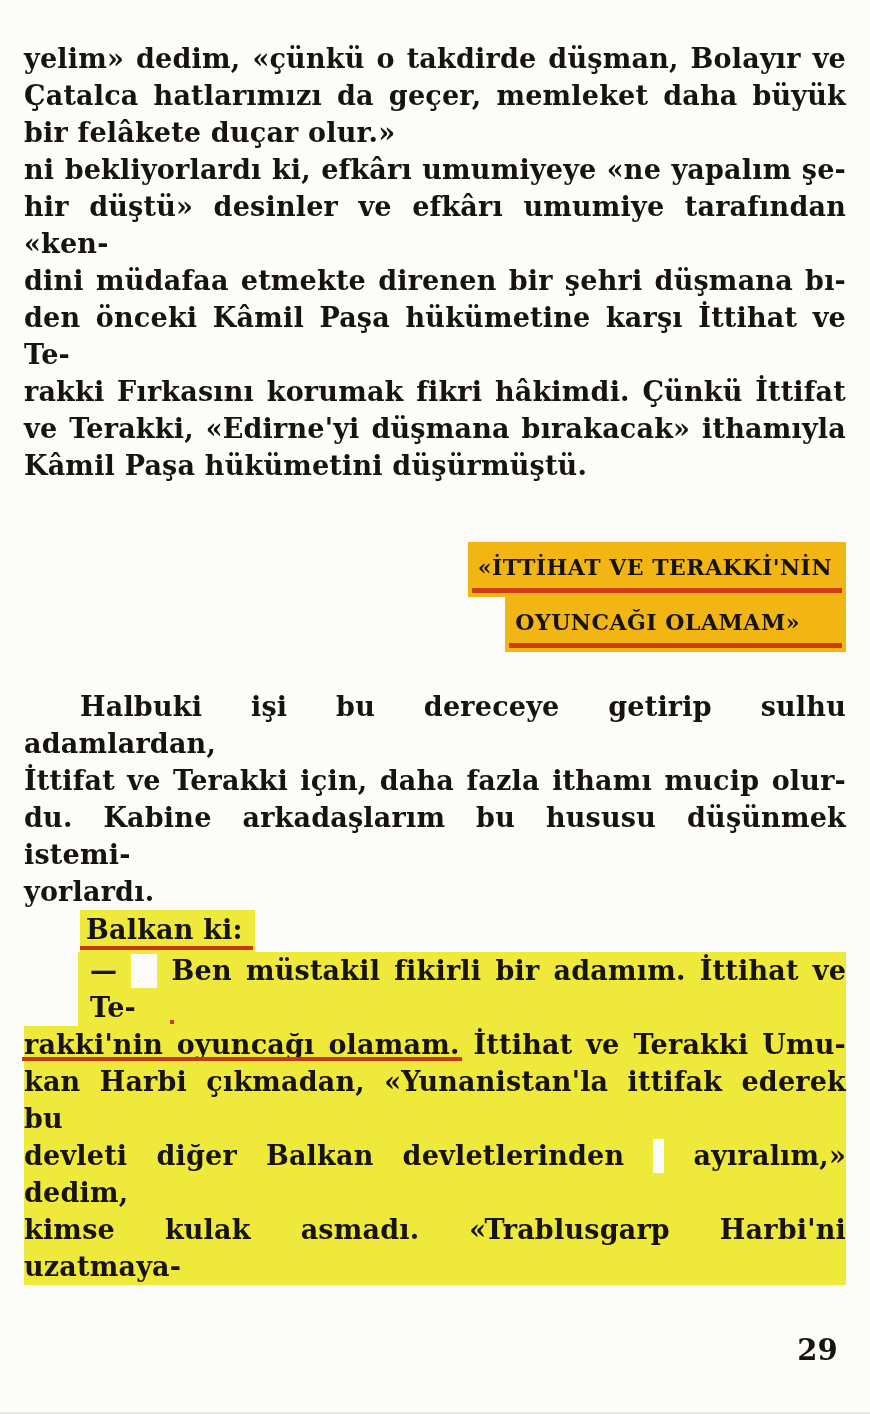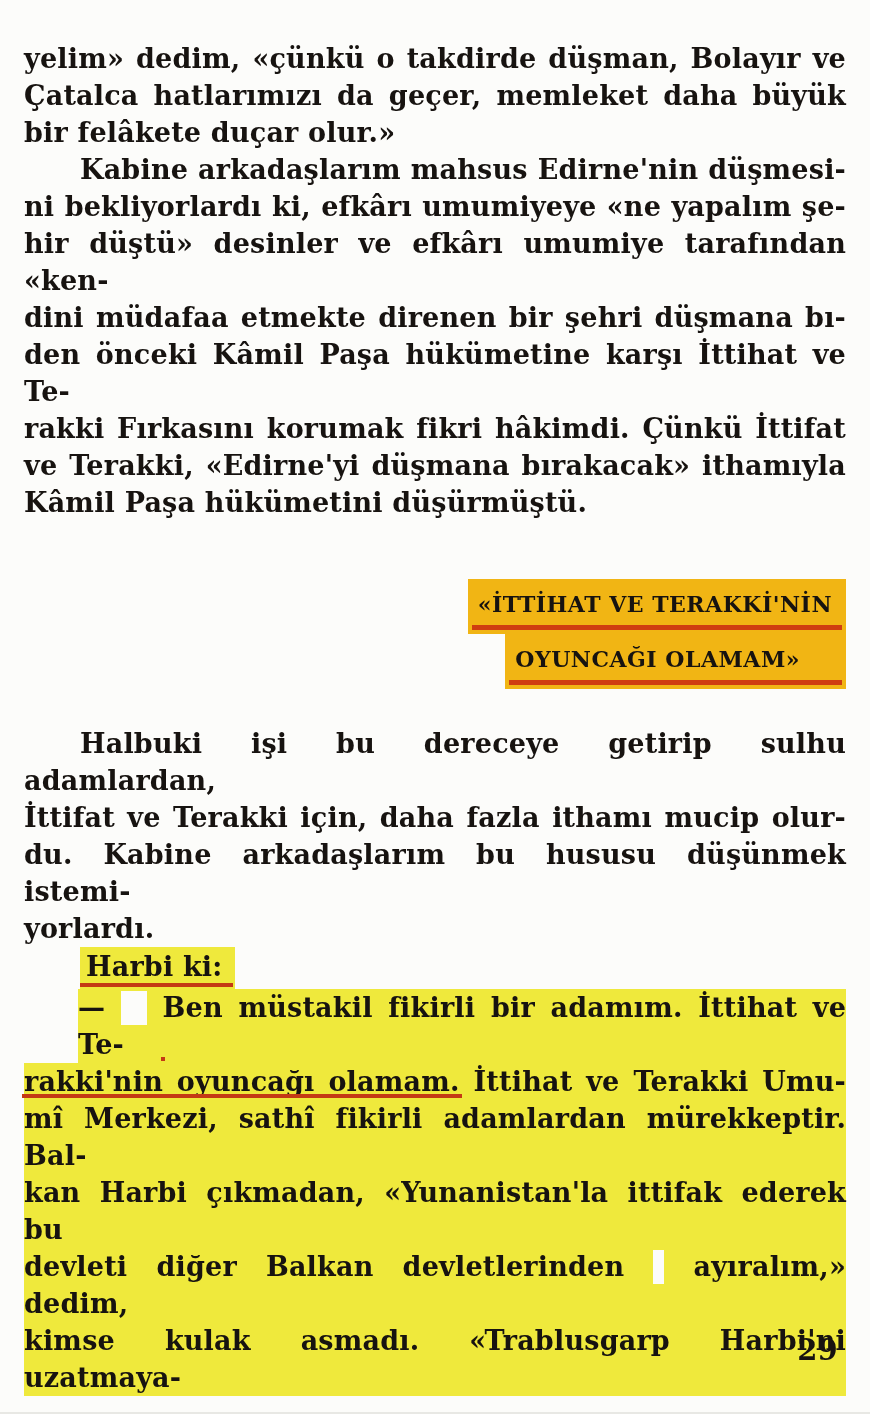--- a/index.html
+++ b/index.html
@@ -55,21 +55,21 @@
   }
   .redline::after{
     content:"";
     position:absolute;left:-2px;right:-2px;bottom:-1px;height:4px;
     background:#c43a14;
   }
   .dedim .redline{display:inline-block;background:#efe93c;padding:1px 12px 4px 6px;}
   .dedim .redline::after{left:0;right:2px;bottom:2px;}
   
   .qline{background:#efe93c;}
-  .q1{margin-left:54px;}
+  .q1{margin-left:54px;padding-left:12px;}
   .gap{
     display:inline-block;
     width:26px;height:34px;
     background:#fcfcfa;
     vertical-align:-8px;
   }
   .gap.sm{width:11px;}
   .pagenum{
     position:absolute;
     top:1332px;right:32px;
@@ -79,53 +79,51 @@
 </style>
 </head>
 <body>
 
 <div class="page">
 
   <div class="ln">yelim» dedim, «çünkü o takdirde düşman, Bolayır ve</div>
   <div class="ln">Çatalca hatlarımızı da geçer, memleket daha büyük</div>
   <div class="ln end">bir felâkete duçar olur.»</div>
 
-  <div class="ln ind">Kabine arkadaşlarım mahsus Edirne'nin düşmesi-</div>
   <div class="ln">ni bekliyorlardı ki, efkârı umumiyeye «ne yapalım şe-</div>
   <div class="ln">hir düştü» desinler ve efkârı umumiye tarafından «ken-</div>
   <div class="ln">dini müdafaa etmekte direnen bir şehri düşmana bı-</div>
   <div class="ln">den önceki Kâmil Paşa hükümetine karşı İttihat ve Te-</div>
   <div class="ln">rakki Fırkasını korumak fikri hâkimdi. Çünkü İttifat</div>
   <div class="ln">ve Terakki, «Edirne'yi düşmana bırakacak» ithamıyla</div>
   <div class="ln end">Kâmil Paşa hükümetini düşürmüştü.</div>
 
   <div class="heading">
     <span class="hband">«İTTİHAT VE TERAKKİ'NİN</span><br>
     <span class="hband wide">OYUNCAĞI OLAMAM»</span>
   </div>
 
   <div class="ln ind">Halbuki işi bu dereceye getirip sulhu adamlardan,</div>
   <div class="ln">İttifat ve Terakki için, daha fazla ithamı mucip olur-</div>
   <div class="ln">du. Kabine arkadaşlarım bu hususu düşünmek istemi-</div>
   <div class="ln end">yorlardı.</div>
 
   <div class="ln end dedim">
-    <span class="redline">Harbi ki:</span>
+    <span class="redline">Balkan ki:</span>
   </div>
 
   <div class="ln qline q1">
     <span>—</span>
     <span class="gap"></span>
     <span class="redline">Ben müstakil fikirli bir adamım. İttihat ve Te-</span>
   </div>
   <div class="ln qline">
     <span class="redline">rakki'nin oyuncağı olamam.</span>
     <span>İttihat ve Terakki Umu-</span>
   </div>
-  <div class="ln qline">mî Merkezi, sathî fikirli adamlardan mürekkeptir. Bal-</div>
   <div class="ln qline">kan Harbi çıkmadan, «Yunanistan'la ittifak ederek bu</div>
   <div class="ln qline">
     <span>devleti diğer Balkan devletlerinden</span>
     <span class="gap sm"></span>
     <span>ayıralım,» dedim,</span>
   </div>
   <div class="ln qline">kimse kulak asmadı. «Trablusgarp Harbi'ni uzatmaya-</div>
 
   <div class="pagenum">29</div>
 

